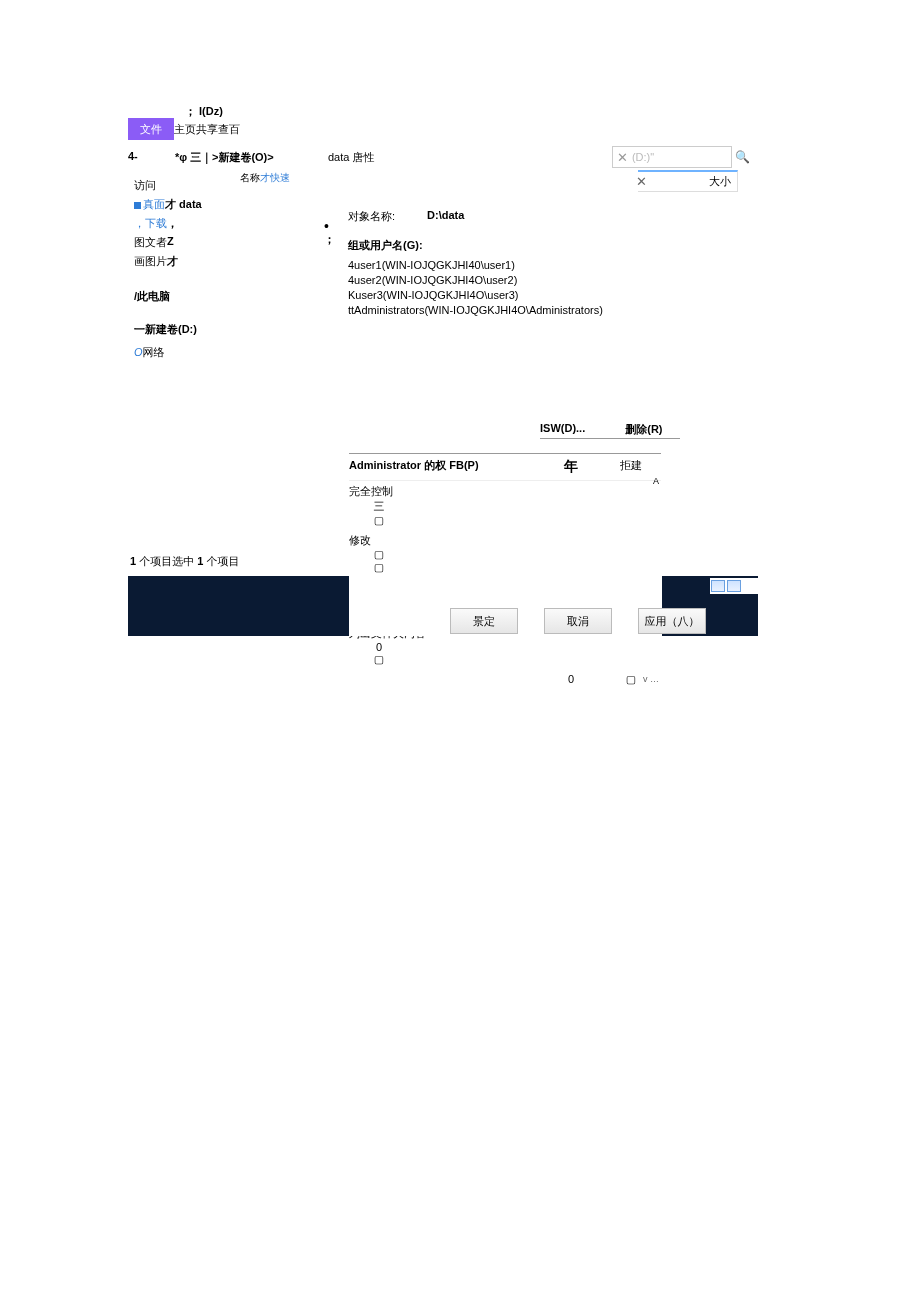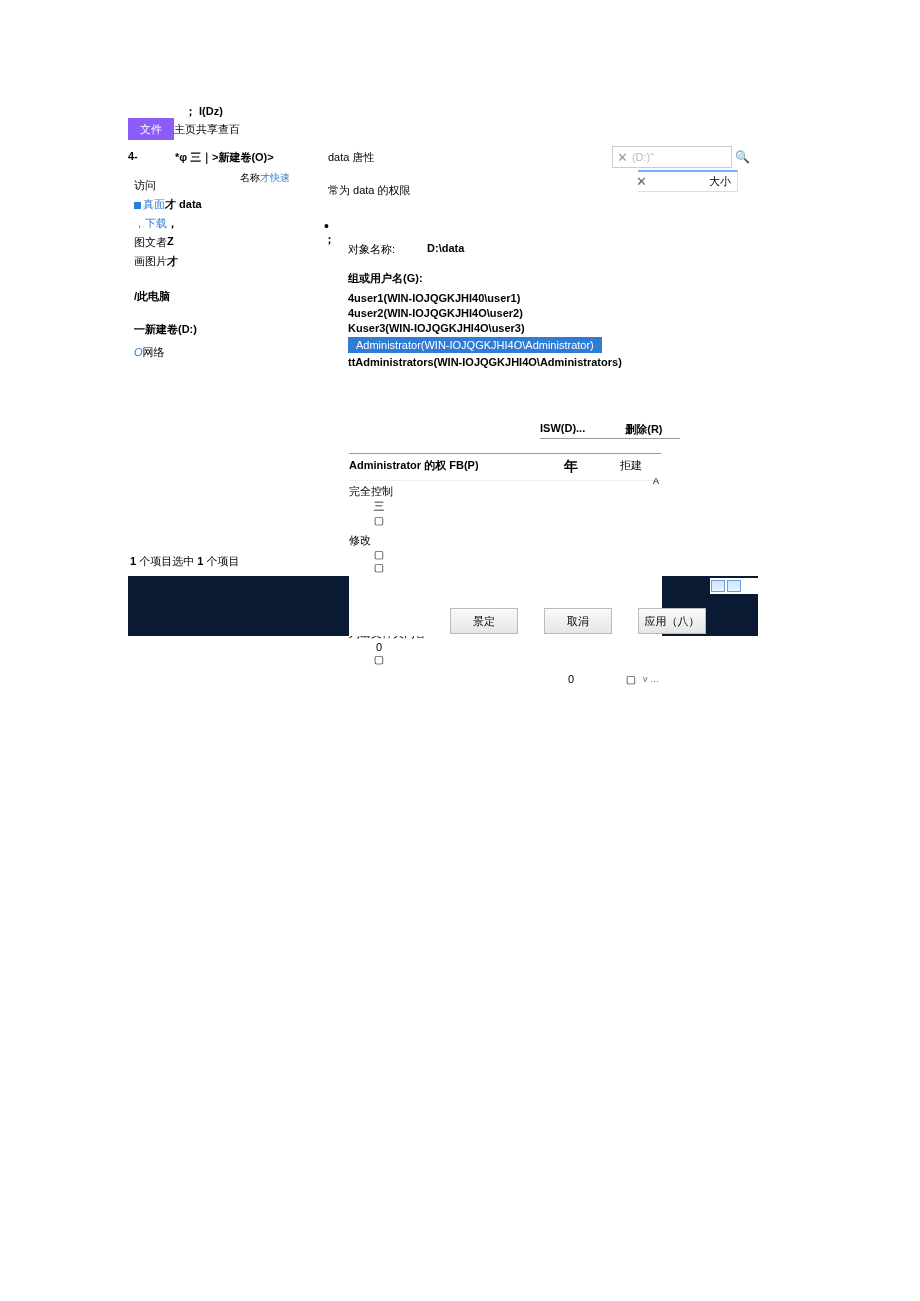--- a/index.html
+++ b/index.html
@@ -92,21 +92,21 @@
 
   
   .dlg {
     position:absolute; top:150px; left:328px;
     width: 335px;
     font-size:11px;
   }
   .dlg-title { font-size:11px; }
   .dlg-sub { margin-top: 18px; font-size:11px; }
   .dlg-body { margin-top: 44px; padding-left: 20px; }
-  .dlg-body .line { margin: 3px 0; font-size:11px; font-weight:bold;}
+  .dlg-body .line { margin: 3px 0; font-size:11px; font-weight:normal;}
   .dlg-body .sel {
     background:#2e7cd6; color:#fff; padding:2px 8px; display:inline-block;
     font-weight:normal;
   }
   .obj-row { display:flex; gap:32px; margin-bottom:14px;}
   .grp-hdr { font-weight:bold; margin-bottom:6px;}
   .btnrow {
     position:absolute; top:422px; left:540px;
     display:flex; gap:40px; font-size:11px; font-weight:bold;
   }
@@ -233,31 +233,29 @@
   <div class="sect">一新建卷(D:)</div>
   <div class="sidebar-sep"></div>
   <div><span class="italic-o blue">O</span><span>网络</span></div>
 </div>
 
 <span class="dot">•</span>
 <span class="colon2">；</span>
 
 <div class="dlg">
   <div class="dlg-title">data 唐性</div>
-  <div class="dlg-sub">常为 data 的权限</div>
   <div class="dlg-body">
     <div class="obj-row">
       <span>对象名称:</span>
       <span style="font-weight:bold">D:\data</span>
     </div>
     <div class="grp-hdr">组或用户名(G):</div>
     <div class="line">4user1(WIN-IOJQGKJHI40\user1)</div>
     <div class="line">4user2(WIN-IOJQGKJHI4O\user2)</div>
     <div class="line">Kuser3(WIN-IOJQGKJHI4O\user3)</div>
-    <div class="line norm"><span class="sel">Administrator(WIN-IOJQGKJHI4O\Administrator)</span></div>
     <div class="line">ttAdministrators(WIN-IOJQGKJHI4O\Administrators)</div>
   </div>
 </div>
 
 <div class="btnrow">
   <span>ISW(D)...</span>
   <span>删除(R)</span>
 </div>
 <div class="btnrow-under"></div>
 

